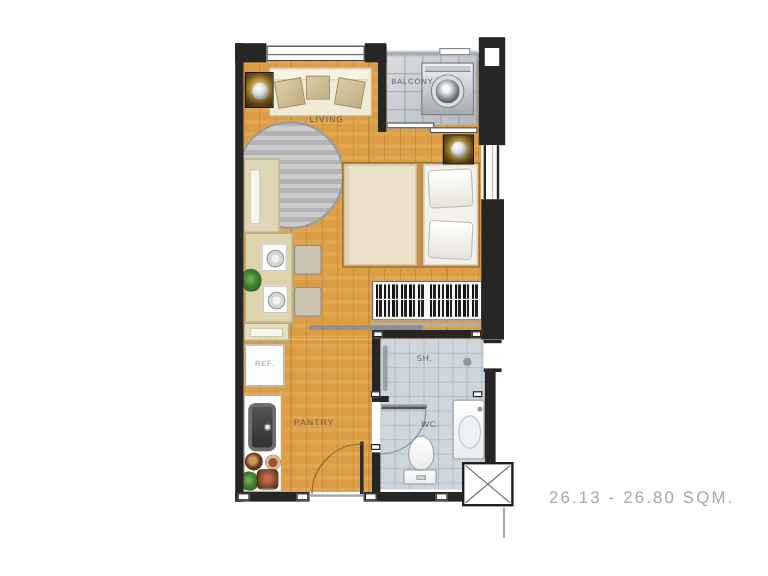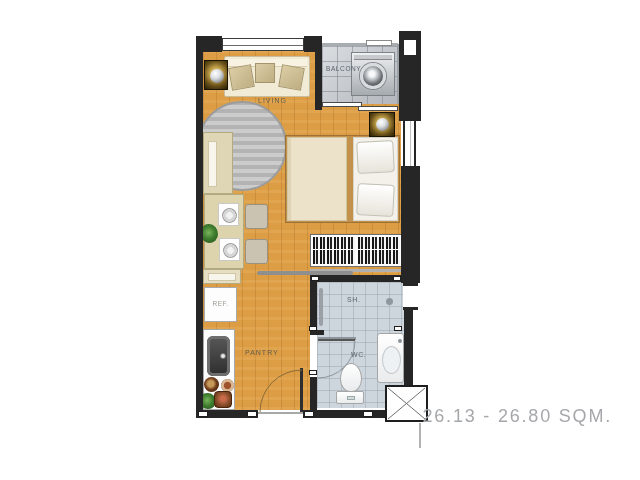--- a/index.html
+++ b/index.html
@@ -72,21 +72,21 @@
     box-shadow:inset 0 0 0 3px #6e6e6e;}
   .sinkknob{position:absolute;border-radius:50%;background:#e8e8e8;border:1px solid #777;}
   .fixture{position:absolute;background:linear-gradient(180deg,#ffffff,#e9ebec);border:1px solid #a6a6a6;}
   .hatch{position:absolute;background:#fff;border:2px solid #1e1e1e;}
   .lbl{position:absolute;font-size:7px;line-height:1;color:#615c4c;letter-spacing:1px;white-space:nowrap;}
   .lbl-bath{color:#59626d;letter-spacing:.6px;}
   .lbl-ref{position:static;display:block;text-align:center;margin-top:13px;color:#9b9b93;font-size:6.5px;letter-spacing:.5px;}
 
   .titleblock{position:absolute;right:28px;top:403px;text-align:right;}
   .tb-title{font-size:19px;font-weight:600;color:var(--title-grey,#7D7F82);letter-spacing:1.2px;}
-  .tb-sub{margin-top:3px;font-size:18px;color:var(--subtitle-grey,#A5A7AA);letter-spacing:1.8px;}
+  .tb-sub{margin-top:3px;font-size:14px;color:var(--subtitle-grey,#A5A7AA);letter-spacing:1.8px;}
   svg.overlay{position:absolute;left:0;top:0;pointer-events:none;}
 </style>
 </head>
 <body>
 
 <div class="canvas">
 
   <div class="wood" style="left:203px;top:51px;width:198px;height:232px;"></div>
   <div class="wood" style="left:203px;top:283px;width:107px;height:127px;"></div>
   <div class="btile" style="left:322px;top:46px;width:75px;height:58px;"></div>

